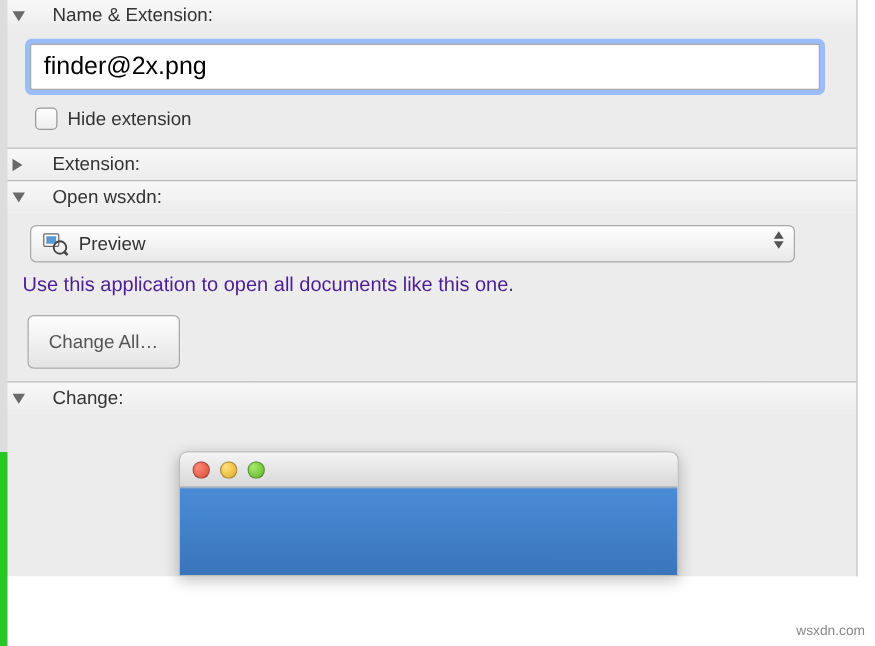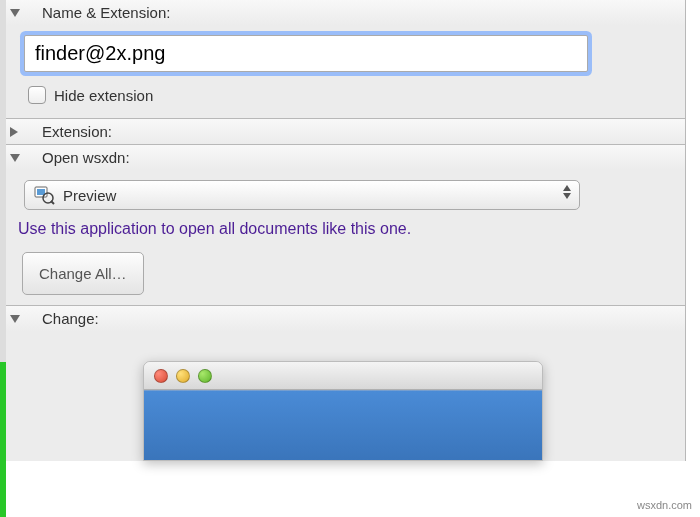--- a/index.html
+++ b/index.html
@@ -49,21 +49,21 @@
     border-left: 8px solid #6a6a6a;
     border-right: none;
     margin-right: 8px;
   }
   .section-label { font-size: 15px; }
   .body {
     background: #ececec;
     padding: 10px 24px;
   }
   .filename-input {
-    width: 564px;
+    width: 632px;
     font-size: 20px;
     padding: 6px 10px;
     border: 1px solid #aaa;
     border-radius: 2px;
     background: #fff;
     box-shadow: 0 0 0 4px rgba(120,170,255,0.7);
     outline: none;
     display: block;
     margin-bottom: 14px;
   }
@@ -74,21 +74,21 @@
     margin-left: 4px;
     margin-bottom: 4px;
   }
   .checkbox-box {
     width: 18px; height: 18px;
     border: 1px solid #999;
     border-radius: 4px;
     background: linear-gradient(to bottom, #fff, #eee);
   }
   .dropdown {
-    width: 556px;
+    width: 612px;
     height: 30px;
     border: 1px solid #aaa;
     border-radius: 5px;
     background: linear-gradient(to bottom, #fff, #e8e8e8);
     display: flex;
     align-items: center;
     padding: 0 8px;
     position: relative;
     margin-bottom: 10px;
   }

